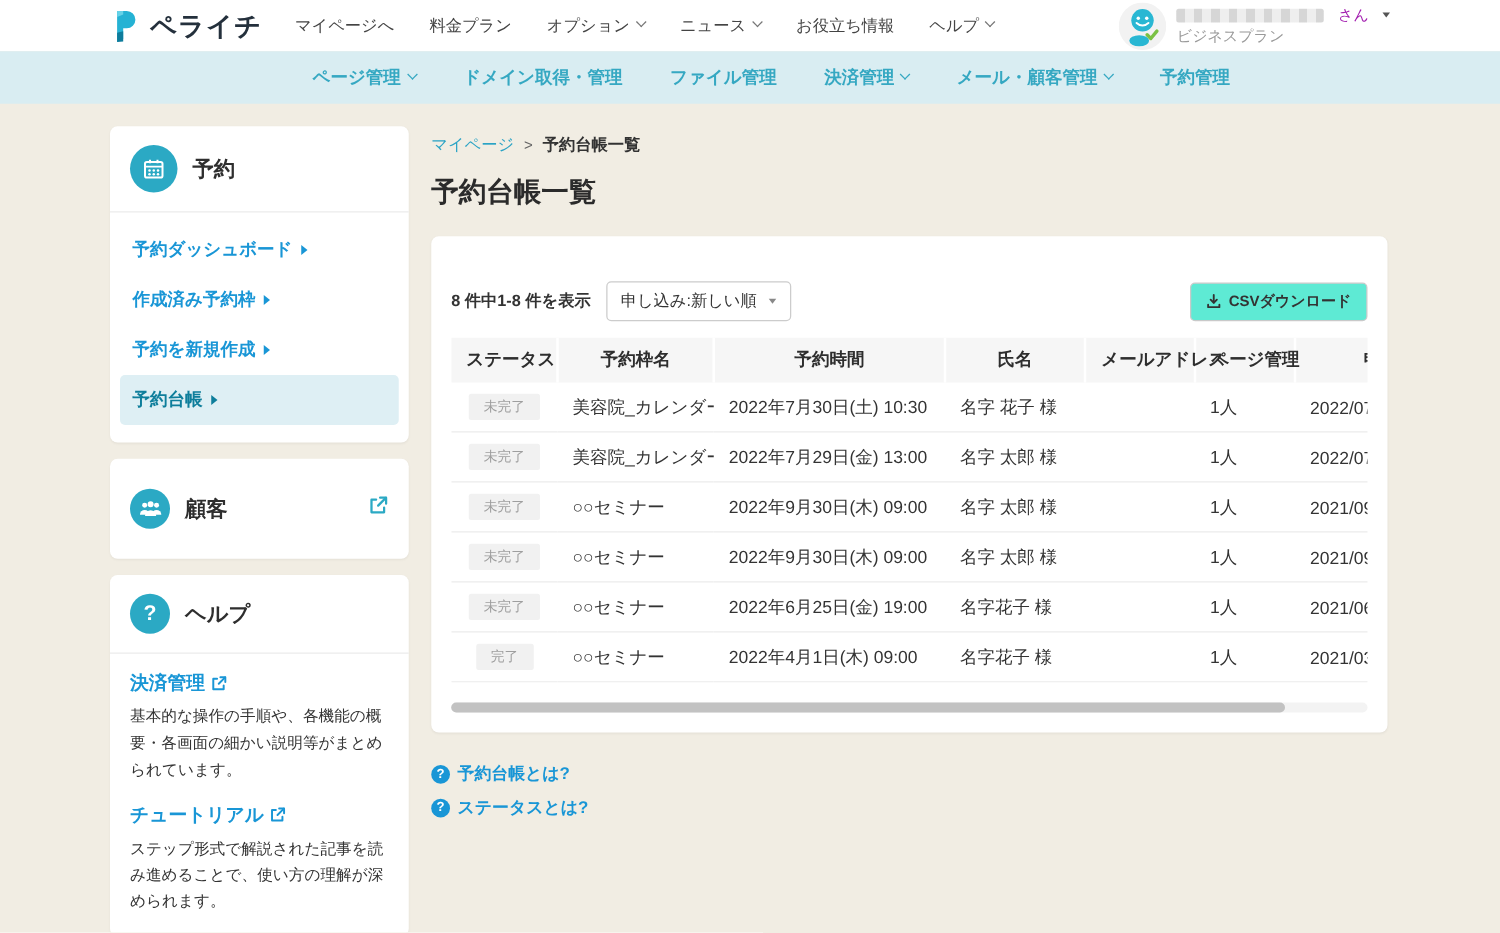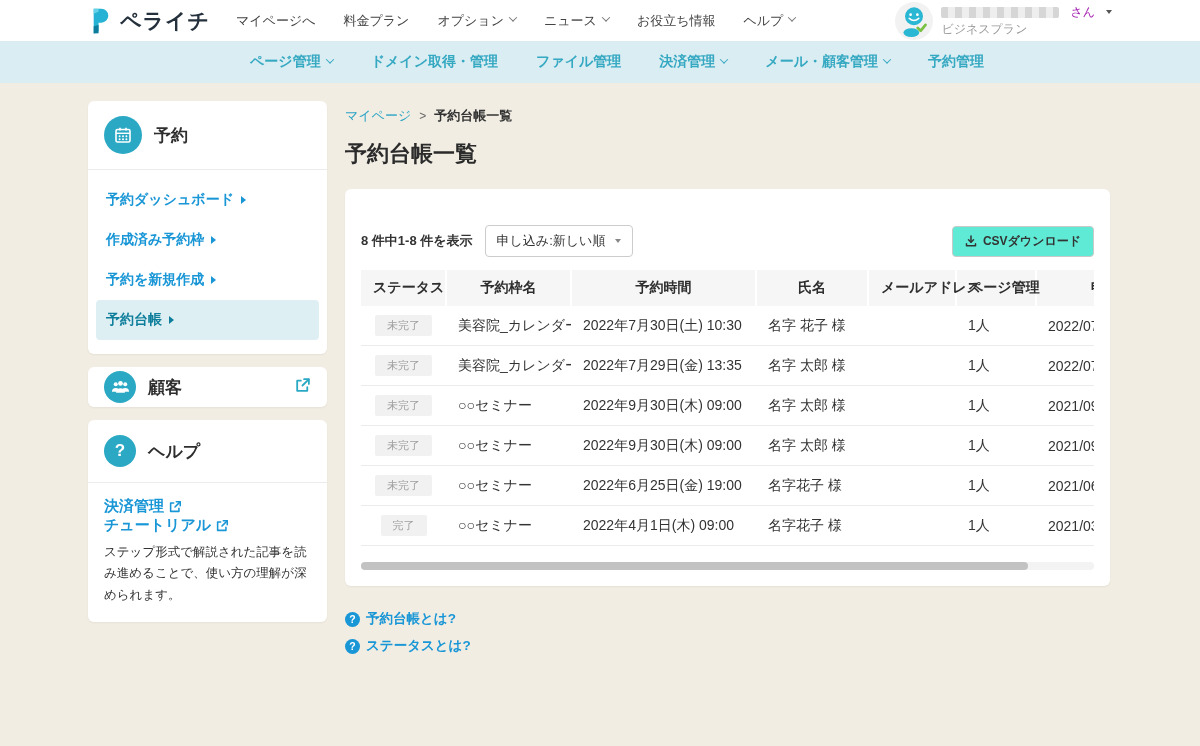--- a/index.html
+++ b/index.html
@@ -33,21 +33,21 @@
   .card { background:#fff; border-radius:6px; box-shadow:0 1px 2px rgba(0,0,0,0.05); }
   .card-head { display:flex; align-items:center; gap:12px; padding:15px 16px; }
   .card-head h2 { font-size:17px; color:#2e2e2e; }
   .circle-icon { width:38px; height:38px; border-radius:50%; background:#2BA9C4; display:flex; align-items:center; justify-content:center; flex:0 0 38px; }
   .circle-icon.sm { width:32px; height:32px; flex:0 0 32px; }
   .qglyph { color:#fff; font-size:17px; font-weight:bold; }
   .card-links { border-top:1px solid #ececec; padding:10px 8px 14px 8px; }
   .side-link { display:flex; align-items:center; color:#1996D6; font-size:14px; font-weight:bold; text-decoration:none; padding:11px 10px; cursor:pointer; border-radius:4px;text-align:right; }
   .side-link .tri { width:0; height:0; border-left:5px solid currentColor; border-top:4px solid transparent; border-bottom:4px solid transparent; margin-left:7px; }
   .side-link.active { background:#DEEFF4; color:#0E7E9B; }
-  .card-customer .card-head { padding:4px 16px; }
+  .card-customer .card-head { padding:24px 16px; }
   .card-customer .ext-lg { margin-left:auto; }
   .help-body { border-top:1px solid #ececec; padding:14px 16px 16px 16px; }
   .help-link { color:#1996D6; font-size:15px; font-weight:bold; text-decoration:none; display:inline-flex; align-items:center; gap:4px; cursor:pointer; }
   .help-desc { font-size:12.5px; line-height:1.7; color:#333; margin:7px 0 16px 0; }
   .help-item:last-child .help-desc { margin-bottom:0; }
 
   
   .content { flex:1; min-width:0; }
   .breadcrumb { font-size:13px; margin:6px 0 14px 0; display:flex; align-items:center; gap:8px; }
   .breadcrumb a { color:#2AA3C5; text-decoration:none; cursor:pointer; }
@@ -263,20 +263,21 @@
 
             <div class="help-item">
               <a class="help-link">
                 <span>決済管理</span>
                 <svg width="14" height="14" viewBox="0 0 16 16" fill="none" stroke="#1996D6" stroke-width="1.8" stroke-linecap="round" stroke-linejoin="round">
                   <path d="M6.5 3.5 H3 V13 H12.5 V9.5"></path>
                   <path d="M9.5 2 H14 V6.5"></path>
                   <path d="M13.8 2.2 L8 8"></path>
                 </svg>
               </a>
+              <p class="help-desc">基本的な操作の手順や、各機能の概要・各画面の細かい説明等がまとめられています。</p>
             </div>
 
             <div class="help-item">
               <a class="help-link">
                 <span>チュートリアル</span>
                 <svg width="14" height="14" viewBox="0 0 16 16" fill="none" stroke="#1996D6" stroke-width="1.8" stroke-linecap="round" stroke-linejoin="round">
                   <path d="M6.5 3.5 H3 V13 H12.5 V9.5"></path>
                   <path d="M9.5 2 H14 V6.5"></path>
                   <path d="M13.8 2.2 L8 8"></path>
                 </svg>
@@ -344,21 +345,21 @@
                   <td>2022年7月30日(土) 10:30</td>
                   <td>名字 花子 様</td>
                   <td></td>
                   <td>1人</td>
                   <td>2022/07/2</td>
                 </tr>
 
                 <tr>
                   <td class="c-status"><span class="badge">未完了</span></td>
                   <td>美容院_カレンダー</td>
-                  <td>2022年7月29日(金) 13:35</td>
+                  <td>2022年7月29日(金) 13:00</td>
                   <td>名字 太郎 様</td>
                   <td></td>
                   <td>1人</td>
                   <td>2022/07/2</td>
                 </tr>
 
                 <tr>
                   <td class="c-status"><span class="badge">未完了</span></td>
                   <td>○○セミナー</td>
                   <td>2022年9月30日(木) 09:00</td>

